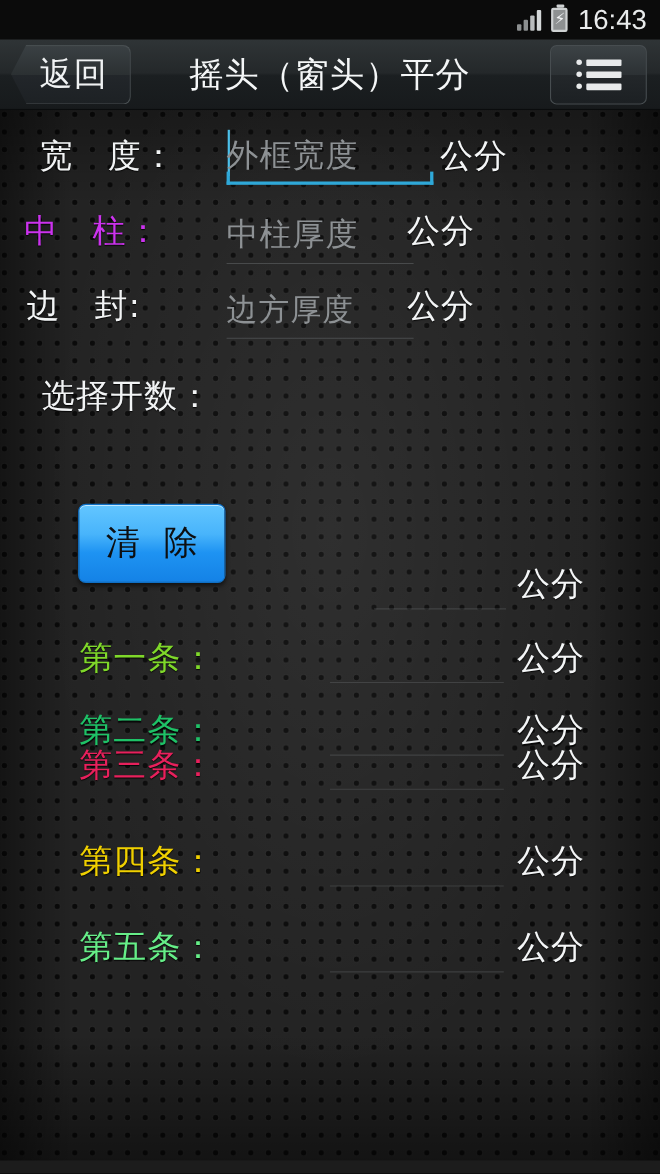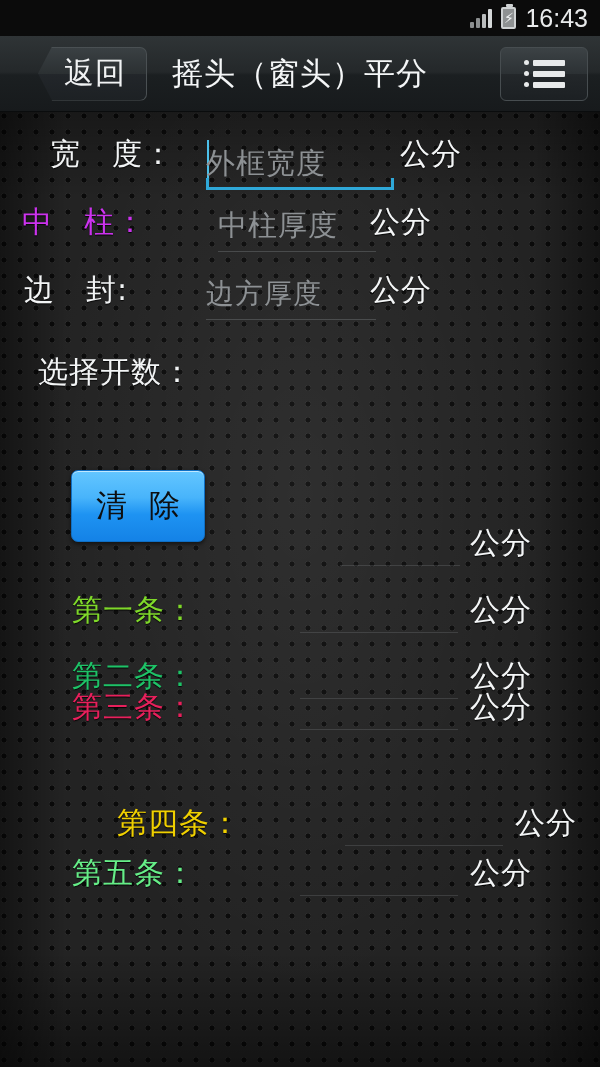--- a/index.html
+++ b/index.html
@@ -67,26 +67,25 @@
   #clock {
     color: #e9ebec;
     font-size: 25px;
     letter-spacing: 0px;
     font-family: "Liberation Sans", sans-serif;
   }
 
   
   #actionbar {
     position: relative;
-    height: 76px;
+    height: 64px;
     background: linear-gradient(to bottom, #2f3436 0%, #24282a 48%, #1b1f21 52%, #171a1c 100%);
     border-bottom: 1px solid #0a0c0d;
     display: flex;
     align-items: center;
-    padding-left: 28px;
   }
   #back-button {
     position: relative;
     margin-left: 10px;
     height: 54px;
     padding: 0 20px 0 26px;
     display: flex;
     align-items: center;
     background: linear-gradient(to bottom, #3a4043 0%, #2b3032 50%, #22262a 51%, #1d2124 100%);
     border: 1px solid #4a5053;
@@ -286,39 +285,39 @@
         <span class="row">
             <span class="dot"></span>
             <span class="bar"></span>
           </span>
       </span>
     </div>
   </div>
 
   <div id="content">
 
-    <div class="row-abs" style="left:50px; top:22px;text-align:center;">
+    <div class="row-abs" style="left:36px; top:22px;text-align:center;">
       <span class="field-label">宽　度：</span>
     </div>
-    <div class="row-abs" style="left:206px; top:26px; width:188px;">
+    <div class="row-abs" style="left:206px; top:16px; width:188px;">
       <span class="edit focused" style="width:188px;">
         <span class="caret"></span>
         <span class="ph">外框宽度</span>
         <span class="holo"></span>
       </span>
     </div>
     <div class="row-abs" style="left:400px; top:22px;">
       <span class="unit">公分</span>
     </div>
 
     <div class="row-abs" style="left:22px; top:90px;">
       <span class="field-label" style="color:#cc33ee;">中　柱：</span>
     </div>
     <div class="row-abs" style="left:206px; top:88px; width:170px;">
-      <span class="edit idle" style="width:170px;margin-left:12px;">
+      <span class="edit idle" style="width:170px;">
         <span class="ph">中柱厚度</span>
       </span>
     </div>
     <div class="row-abs" style="left:370px; top:90px;">
       <span class="unit">公分</span>
     </div>
 
     <div class="row-abs" style="left:206px; top:156px; width:170px;">
       <span class="edit idle" style="width:170px; font-size:28px;">
         <span class="ph">边方厚度</span>
@@ -357,21 +356,21 @@
       <span class="result-value"></span>
       <span class="result-unit">公分</span>
     </div>
 
     <div class="result-row" style="top:564px;">
       <span class="result-label" style="color:#e8205c;">第三条：</span>
       <span class="result-value"></span>
       <span class="result-unit">公分</span>
     </div>
 
-    <div class="result-row" style="top:680px;margin-left:45px;">
+    <div class="result-row" style="top:652px;">
       <span class="result-label" style="color:#f0d000;">第四条：</span>
       <span class="result-value"></span>
       <span class="result-unit">公分</span>
     </div>
 
     <div class="result-row" style="top:730px;">
       <span class="result-label" style="color:#66ee88;">第五条：</span>
       <span class="result-value"></span>
       <span class="result-unit">公分</span>
     </div>

